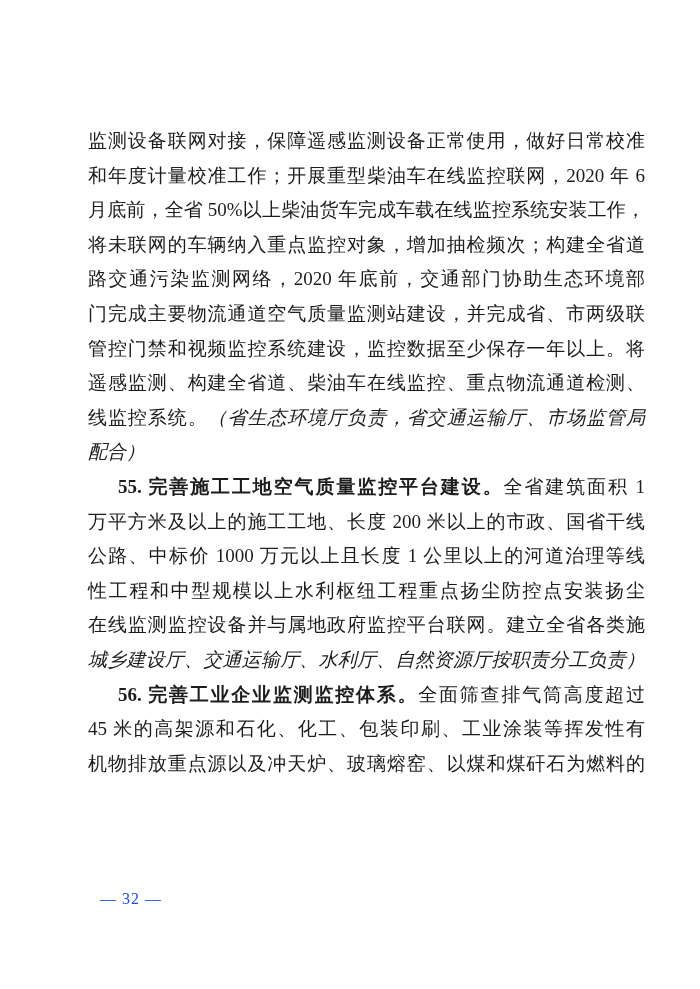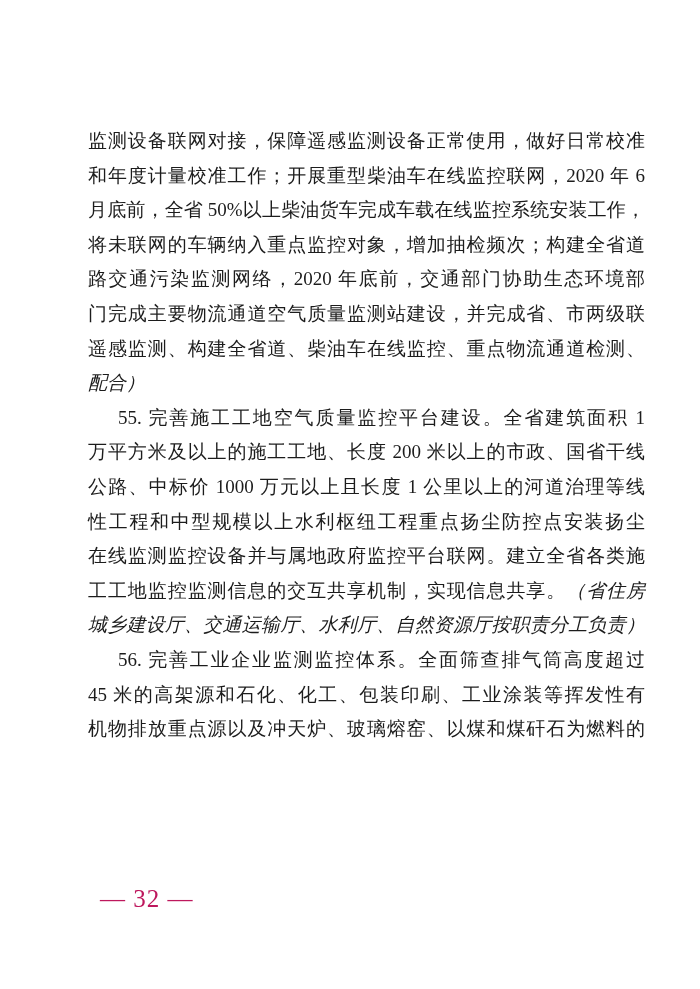--- a/index.html
+++ b/index.html
@@ -36,56 +36,57 @@
     text-align: left;
     text-align-last: left;
   }
   .doc-line.indent {
     text-indent: 30px;
   }
   .seg-normal {
     font-weight: normal;
   }
   .seg-bold {
-    font-weight: normal;
+    font-weight: bold;
   }
   .seg-kai {
     font-style: italic;
     font-weight: 500;
     text-align: center;
   }
   .footer {
     position: absolute;
     left: 100px;
     top: 886px;
-    font-size: 25px;
+    font-size: 16px;
     line-height: 26px;
     letter-spacing: 1px;
-    color: #be185d;
+    color: #1d4ed8;
   }
 </style>
 </head>
 <body>
 
 <div class="page">
   <div class="doc-body">
       <div class="doc-line"><span class="seg-normal">监测设备联网对接，保障遥感监测设备正常使用，做好日常校准</span></div>
       <div class="doc-line"><span class="seg-normal">和年度计量校准工作；开展重型柴油车在线监控联网，2020 年 6</span></div>
       <div class="doc-line"><span class="seg-normal">月底前，全省 50%以上柴油货车完成车载在线监控系统安装工作，</span></div>
       <div class="doc-line"><span class="seg-normal">将未联网的车辆纳入重点监控对象，增加抽检频次；构建全省道</span></div>
       <div class="doc-line"><span class="seg-normal">路交通污染监测网络，2020 年底前，交通部门协助生态环境部</span></div>
       <div class="doc-line"><span class="seg-normal">门完成主要物流通道空气质量监测站建设，并完成省、市两级联</span></div>
+      <div class="doc-line"><span class="seg-normal">管控门禁和视频监控系统建设，监控数据至少保存一年以上。将</span></div>
       <div class="doc-line"><span class="seg-normal">遥感监测、构建全省道、柴油车在线监控、重点物流通道检测、</span></div>
+      <div class="doc-line"><span class="seg-normal">线监控系统。</span><span class="seg-kai">（省生态环境厅负责，省交通运输厅、市场监管局</span></div>
       <div class="doc-line no-justify"><span class="seg-kai">配合）</span></div>
       <div class="doc-line indent"><span class="seg-bold">55. 完善施工工地空气质量监控平台建设。</span><span class="seg-normal">全省建筑面积 1</span></div>
       <div class="doc-line"><span class="seg-normal">万平方米及以上的施工工地、长度 200 米以上的市政、国省干线</span></div>
       <div class="doc-line"><span class="seg-normal">公路、中标价 1000 万元以上且长度 1 公里以上的河道治理等线</span></div>
       <div class="doc-line"><span class="seg-normal">性工程和中型规模以上水利枢纽工程重点扬尘防控点安装扬尘</span></div>
       <div class="doc-line"><span class="seg-normal">在线监测监控设备并与属地政府监控平台联网。建立全省各类施</span></div>
-      <div class="doc-line"><span class="seg-normal">工工地监控监测信息的交互共享机制，实现信息共享。</span><span class="seg-kai">（省住房</span></div>
       <div class="doc-line"><span class="seg-kai">城乡建设厅、交通运输厅、水利厅、自然资源厅按职责分工负责）</span></div>
       <div class="doc-line indent"><span class="seg-bold">56. 完善工业企业监测监控体系。</span><span class="seg-normal">全面筛查排气筒高度超过</span></div>
       <div class="doc-line"><span class="seg-normal">45 米的高架源和石化、化工、包装印刷、工业涂装等挥发性有</span></div>
       <div class="doc-line"><span class="seg-normal">机物排放重点源以及冲天炉、玻璃熔窑、以煤和煤矸石为燃料的</span></div>
     </div>
   <div class="footer">
     <span>— 32 —</span>
   </div>
 </div>
 

